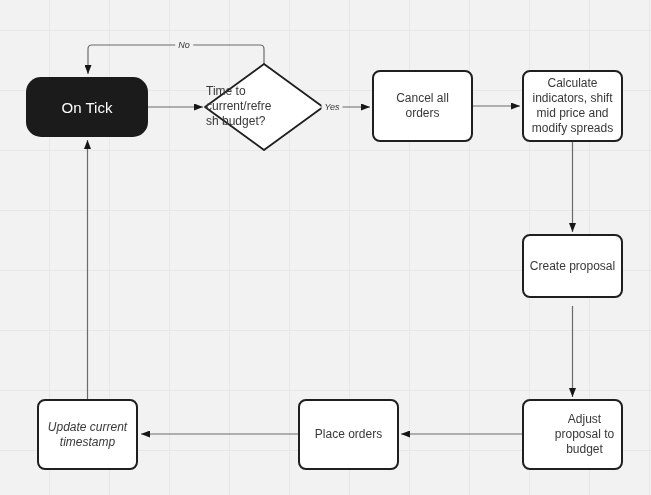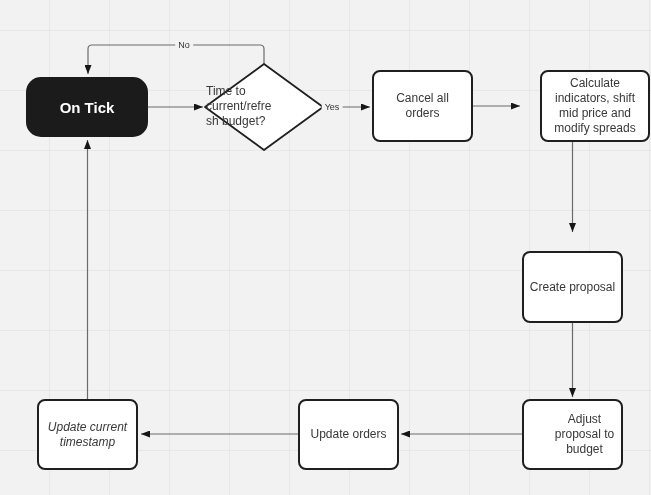--- a/index.html
+++ b/index.html
@@ -47,25 +47,24 @@
   .node-on-tick {
     left: 26px;
     top: 77px;
     width: 122px;
     height: 60px;
     background: #1b1b1b;
     border: none;
     border-radius: 15px;
     color: #ffffff;
     font-size: 15px;
-    font-weight: bold;
   }
   .node-cancel   { left: 372px; top: 70px;  width: 101px; height: 72px; }
-  .node-calc     { left: 540px; top: 70px;  width: 110px; height: 72px; }
-  .node-proposal { left: 522px; top: 251px; width: 101px; height: 72px; }
+  .node-calc     { left: 522px; top: 70px;  width: 101px; height: 72px; }
+  .node-proposal { left: 522px; top: 234px; width: 101px; height: 64px; }
   .node-adjust   { left: 522px; top: 399px; width: 101px; height: 71px; padding-left: 28px; }
   .node-place    { left: 298px; top: 399px; width: 101px; height: 71px; }
   .node-update   { left: 37px;  top: 399px; width: 101px; height: 71px; font-style: italic; }
   .diamond-label {
     position: absolute;
     left: 206px;
     top: 84px;
     width: 116px;
     text-align: left;
     color: #383838;
@@ -74,20 +73,21 @@
     pointer-events: none;
   }
   .edge-label {
     position: absolute;
     font-size: 9px;
     line-height: 11px;
     color: #333333;
     background: #f2f2f2;
     padding: 0 3px;
     transform: translate(-50%, -50%);
+    font-style: italic;
   }
   .edge-label-yes { left: 332px; top: 107px; }
   .edge-label-no  { left: 184px; top: 45px;  }
 </style>
 </head>
 <body>
 
 <div class="canvas">
 
   <svg class="edges-layer" width="651" height="495" viewBox="0 0 651 495" xmlns="http://www.w3.org/2000/svg">
@@ -138,21 +138,21 @@
 
   <div class="node node-proposal">
     <span>Create proposal</span>
   </div>
 
   <div class="node node-adjust">
     <span>Adjust proposal to budget</span>
   </div>
 
   <div class="node node-place">
-    <span>Update orders</span>
+    <span>Place orders</span>
   </div>
 
   <div class="node node-update">
     <span>Update current timestamp</span>
   </div>
 
   <span class="edge-label edge-label-yes">Yes</span>
   <span class="edge-label edge-label-no">No</span>
 
 </div>

